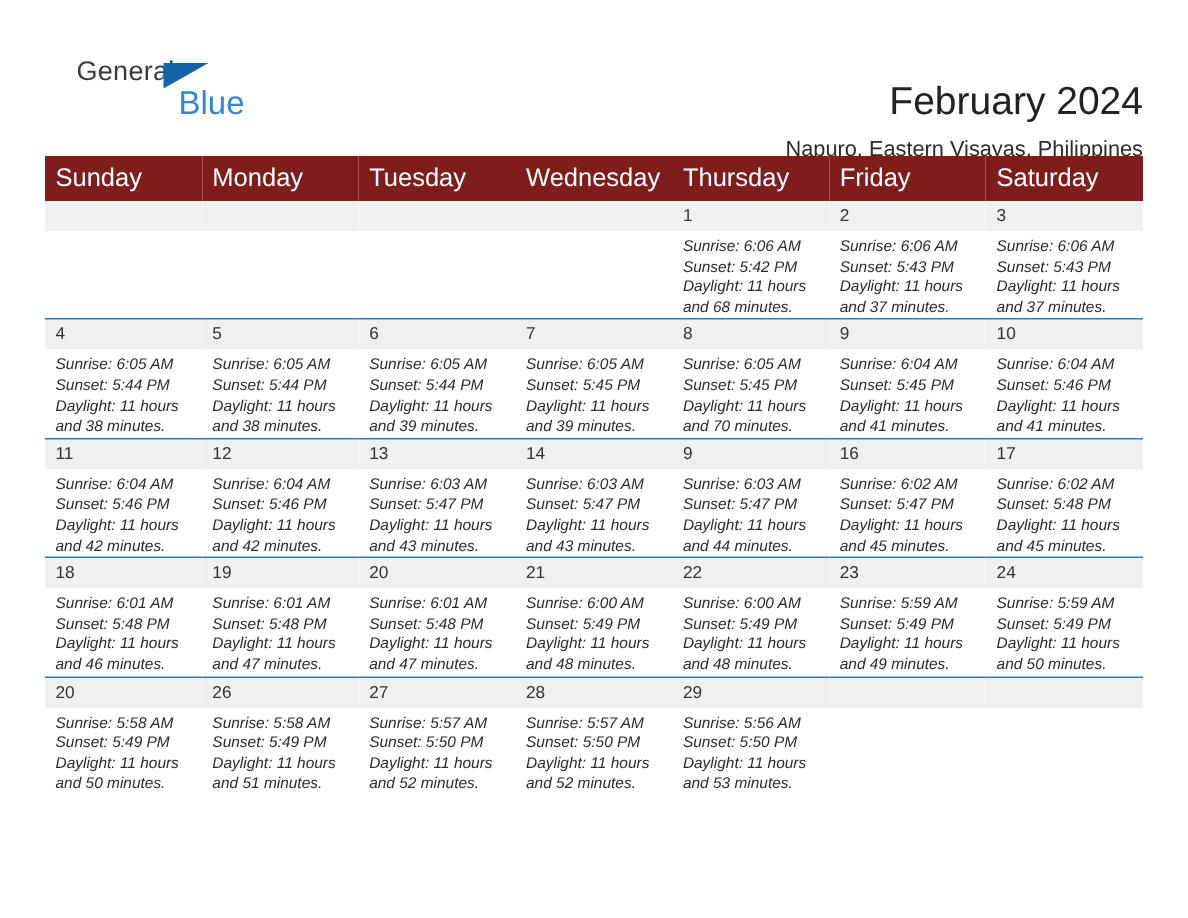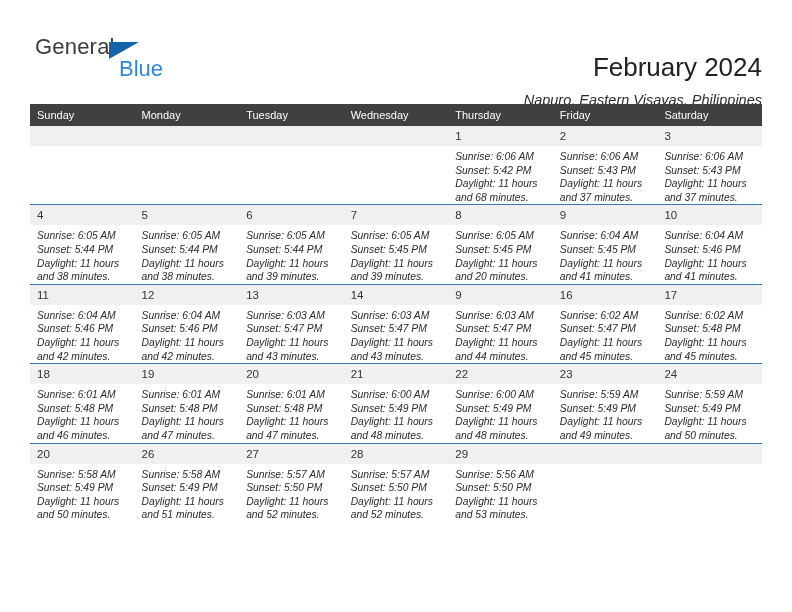--- a/index.html
+++ b/index.html
@@ -32,23 +32,23 @@
   }
   .logo {
     position: absolute;
     left: 5px;
     top: 6px;
     width: 200px;
     height: 58px;
   }
   .logo-general {
     position: absolute;
-    left: 0;
+    left: 16px;
     top: 0;
-    font-size: 22px;
+    font-size: 18px;
     letter-spacing: 0.2px;
     color: #3b3b3b;
     font-family: "Liberation Sans", sans-serif;
     line-height: 26px;
   }
   .logo-tri {
     position: absolute;
     left: 74px;
     top: 8px;
     width: 0;
@@ -78,37 +78,36 @@
     line-height: 32px;
     white-space: nowrap;
     margin-top: 23px;
   }
   .cal-subtitle {
     margin-top: 8px;
     font-size: 14.5px;
     color: #2b2b2b;
     line-height: 18px;
     white-space: nowrap;
-    font-style: italic;
   }
 
   
   .cal {
     position: absolute;
     left: 30px;
     top: 104px;
     width: 732px;
     border-collapse: collapse;
     table-layout: fixed;
   }
   .cal th {
-    background: #404040;
+    background: #7f1d1d;
     color: #ffffff;
     font-weight: normal;
-    font-size: 11px;
+    font-size: 17px;
     text-align: left;
     padding: 5px 0 5px 7px;
     height: 11px;
     border: none;
   }
   .cal td {
     vertical-align: top;
     padding: 0;
     border: none;
     border-top: 1px solid #3479bc;
@@ -275,21 +274,21 @@
               <div>Daylight: 11 hours</div>
               <div>and 39 minutes.</div>
             </div>
           </td>
           <td>
             <span class="daynum">8</span>
             <div class="info">
               <div>Sunrise: 6:05 AM</div>
               <div>Sunset: 5:45 PM</div>
               <div>Daylight: 11 hours</div>
-              <div>and 20 minutes.</div>
+              <div>and 70 minutes.</div>
             </div>
           </td>
           <td>
             <span class="daynum">9</span>
             <div class="info">
               <div>Sunrise: 6:04 AM</div>
               <div>Sunset: 5:45 PM</div>
               <div>Daylight: 11 hours</div>
               <div>and 41 minutes.</div>
             </div>

